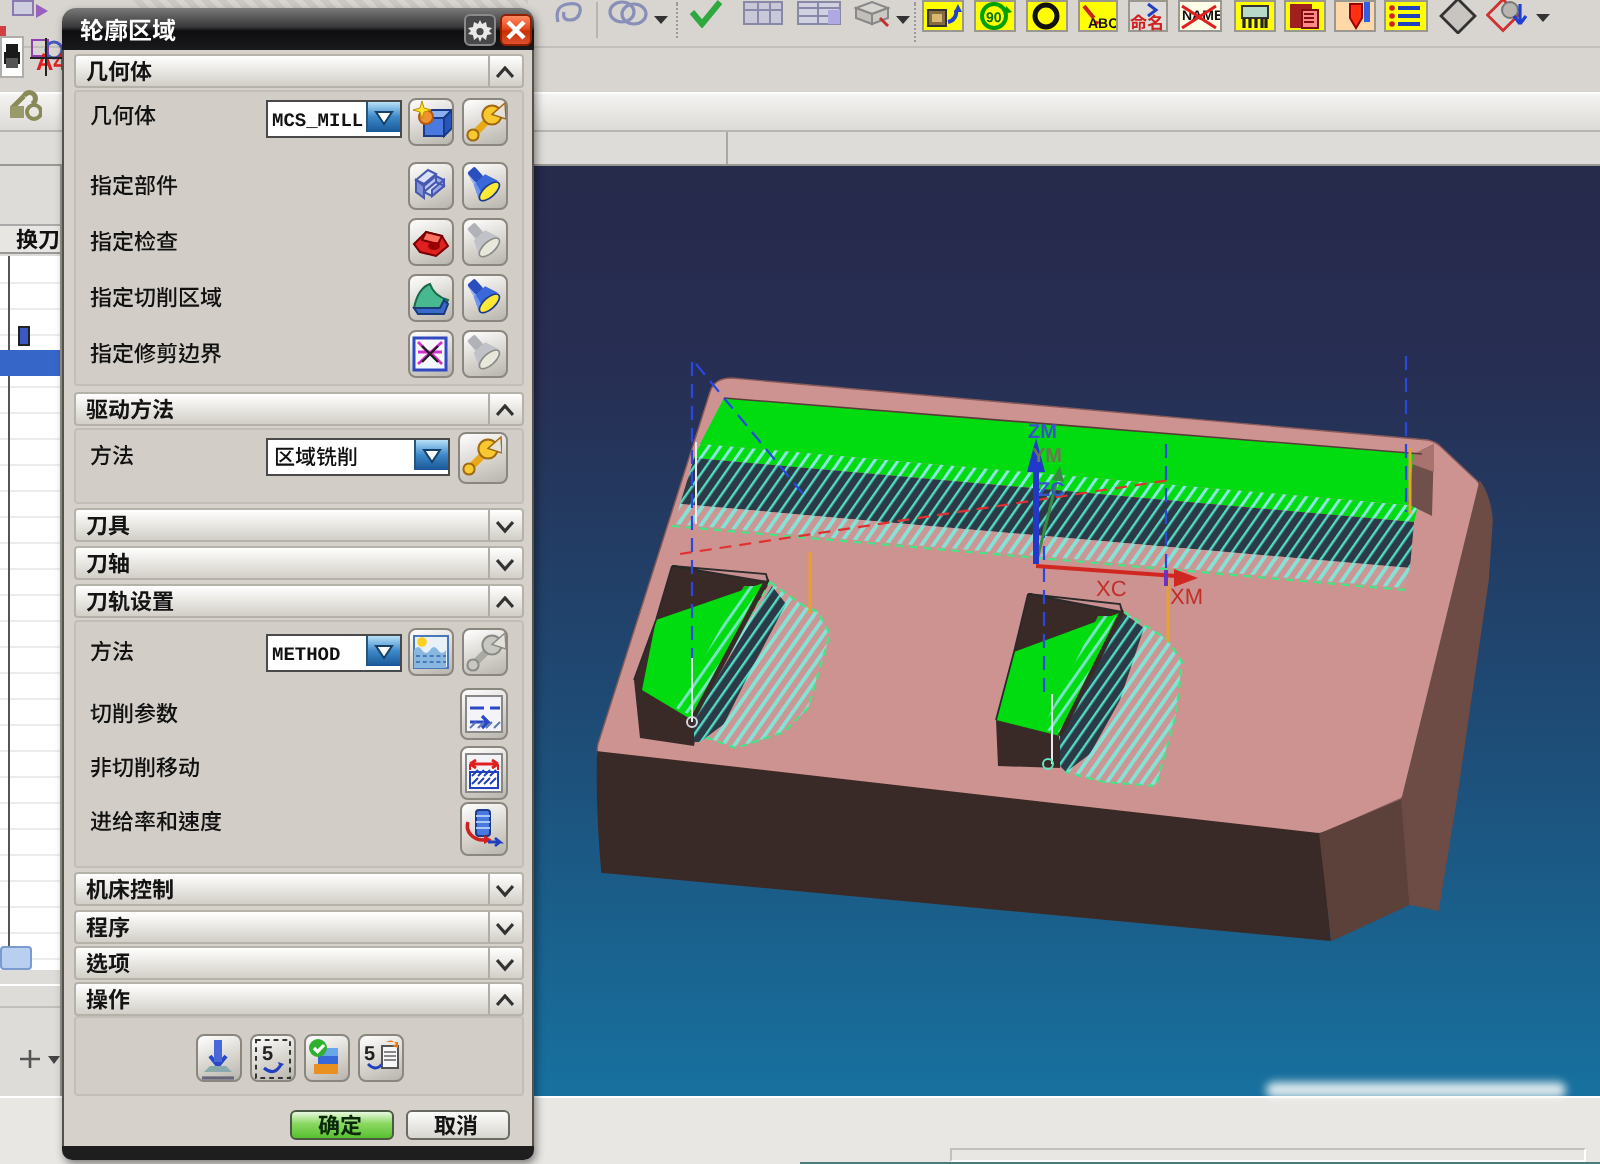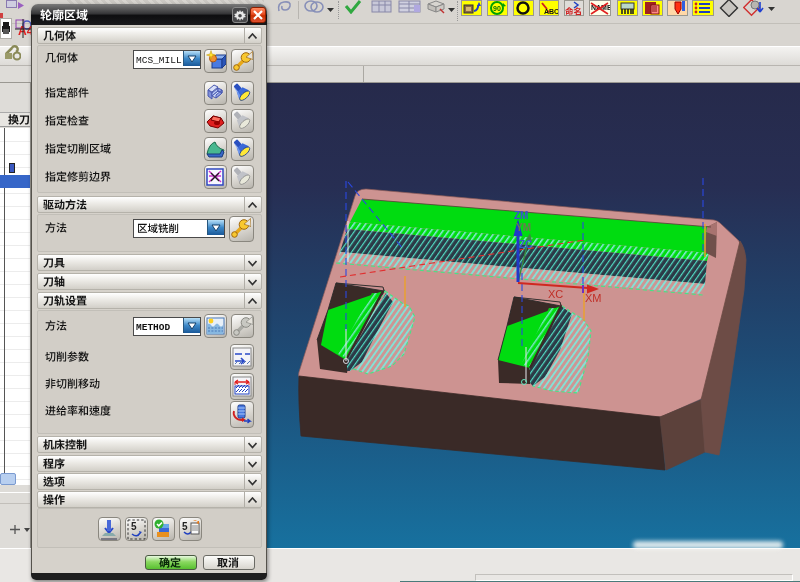--- a/index.html
+++ b/index.html
@@ -392,21 +392,21 @@
 <svg style="position:absolute;left:43px;top:494px;width:22px;height:11.6px;overflow:visible;" viewBox="0 -88 200 105" fill="#141414">
     <use href="#B17"></use>
     <use href="#B2" x="100"></use>
   </svg>
 <svg style="position:absolute;left:45px;top:52px;width:33px;height:11.6px;overflow:visible;" viewBox="0 -88 300 105" fill="#111">
     <use href="#R4"></use>
     <use href="#R2" x="100"></use>
     <use href="#R1" x="200"></use>
   </svg>
 <div class="combo" style="left:133px;top:50px;width:68px"></div>
-<div class="abs" style="left:136px;top:53px;font-family:'Liberation Mono',monospace;font-size:9.5px;font-weight:normal;color:#111;letter-spacing:0px;margin-top:2px">MCS_MILL</div>
+<div class="abs" style="left:136px;top:53px;font-family:'Liberation Mono',monospace;font-size:9.5px;font-weight:bold;color:#111;letter-spacing:0px;margin-top:2px">MCS_MILL</div>
 <div class="cary" style="left:183px;top:51px"><svg width="16" height="15">
       <path d="M4 5 h8 l-4 6 Z" fill="#fff" stroke="#14406a"></path>
     </svg></div>
 <div class="btn" style="left:204px;top:49px;width:23px;height:24px"><svg width="21" height="22">
       <rect x="7" y="9" width="10" height="9" fill="#4a7ae0" stroke="#1a3a8a"></rect>
       <path d="M7 9 l4 -4 h10 l-4 4 Z" fill="#8ab0f0" stroke="#1a3a8a"></path>
       <path d="M17 9 l4 -4 v9 l-4 4 Z" fill="#2a55b8" stroke="#1a3a8a"></path>
       <circle cx="8" cy="8.5" r="3.5" fill="#f09030" stroke="#b05810"></circle>
       <path d="M6 0.5 l1 3.5 3.5 1 -3.5 1 -1 3.5 -1 -3.5 -3.5 -1 3.5 -1 Z" fill="#ffe030" stroke="#c09000" stroke-width="0.5"></path>
     </svg></div>

